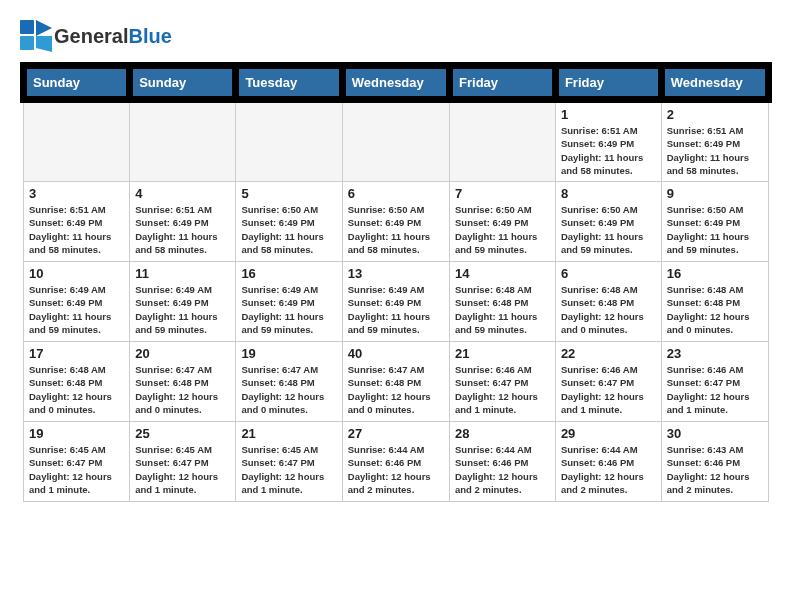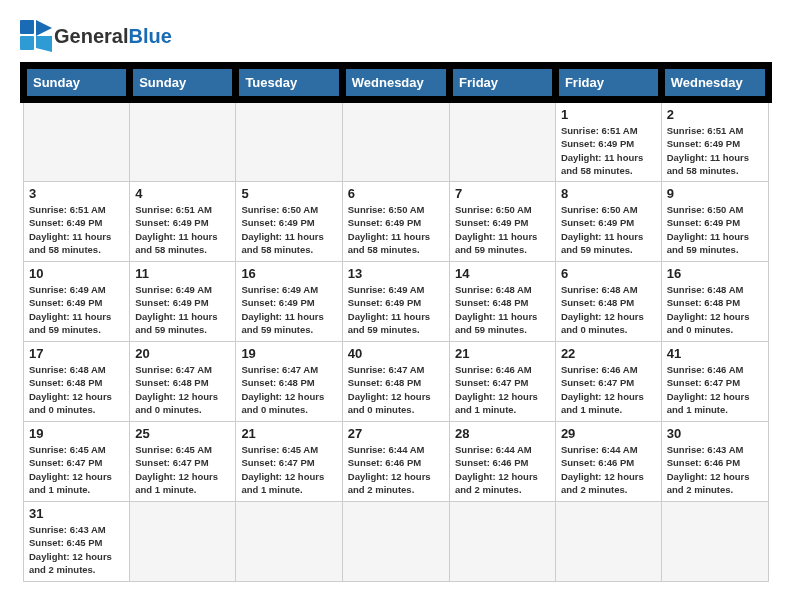--- a/index.html
+++ b/index.html
@@ -279,21 +279,21 @@
 and 1 minute.</div>
         </td>
         <td>
           <span class="day-number">22</span>
           <div class="day-info" style="white-space: pre-line;">Sunrise: 6:46 AM
 Sunset: 6:47 PM
 Daylight: 12 hours
 and 1 minute.</div>
         </td>
         <td>
-          <span class="day-number">41</span>
+          <span class="day-number">23</span>
           <div class="day-info" style="white-space: pre-line;">Sunrise: 6:46 AM
 Sunset: 6:47 PM
 Daylight: 12 hours
 and 1 minute.</div>
         </td>
       </tr>
       <tr>
         <td>
           <span class="day-number">19</span>
           <div class="day-info" style="white-space: pre-line;">Sunrise: 6:45 AM
@@ -336,30 +336,15 @@
 Daylight: 12 hours
 and 2 minutes.</div>
         </td>
         <td>
           <span class="day-number">30</span>
           <div class="day-info" style="white-space: pre-line;">Sunrise: 6:43 AM
 Sunset: 6:46 PM
 Daylight: 12 hours
 and 2 minutes.</div>
         </td>
-      </tr>
-      <tr class="last-row">
-        <td class="has-data">
-          <span class="day-number">31</span>
-          <div class="day-info" style="white-space: pre-line;">Sunrise: 6:43 AM
-Sunset: 6:45 PM
-Daylight: 12 hours
-and 2 minutes.</div>
-        </td>
-        <td class="empty"></td>
-        <td class="empty"></td>
-        <td class="empty"></td>
-        <td class="empty"></td>
-        <td class="empty"></td>
-        <td class="empty"></td>
       </tr>
     </tbody>
 </table>
 
 </body></html>

